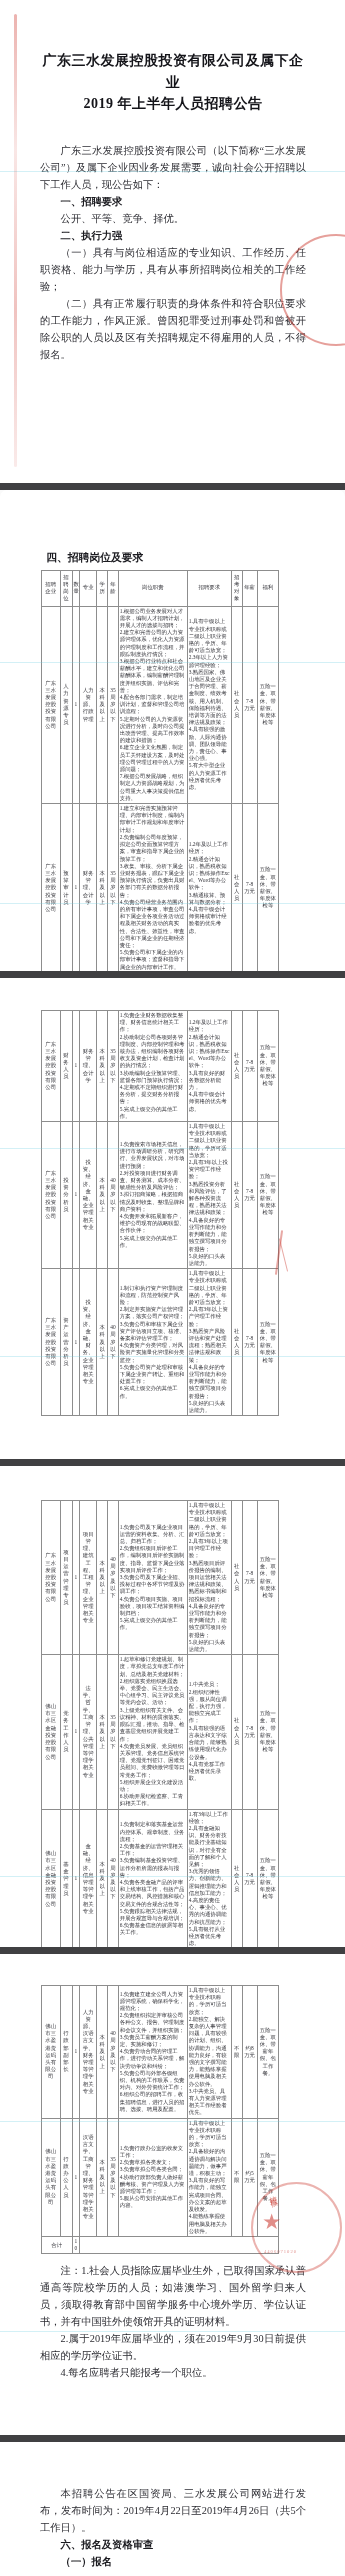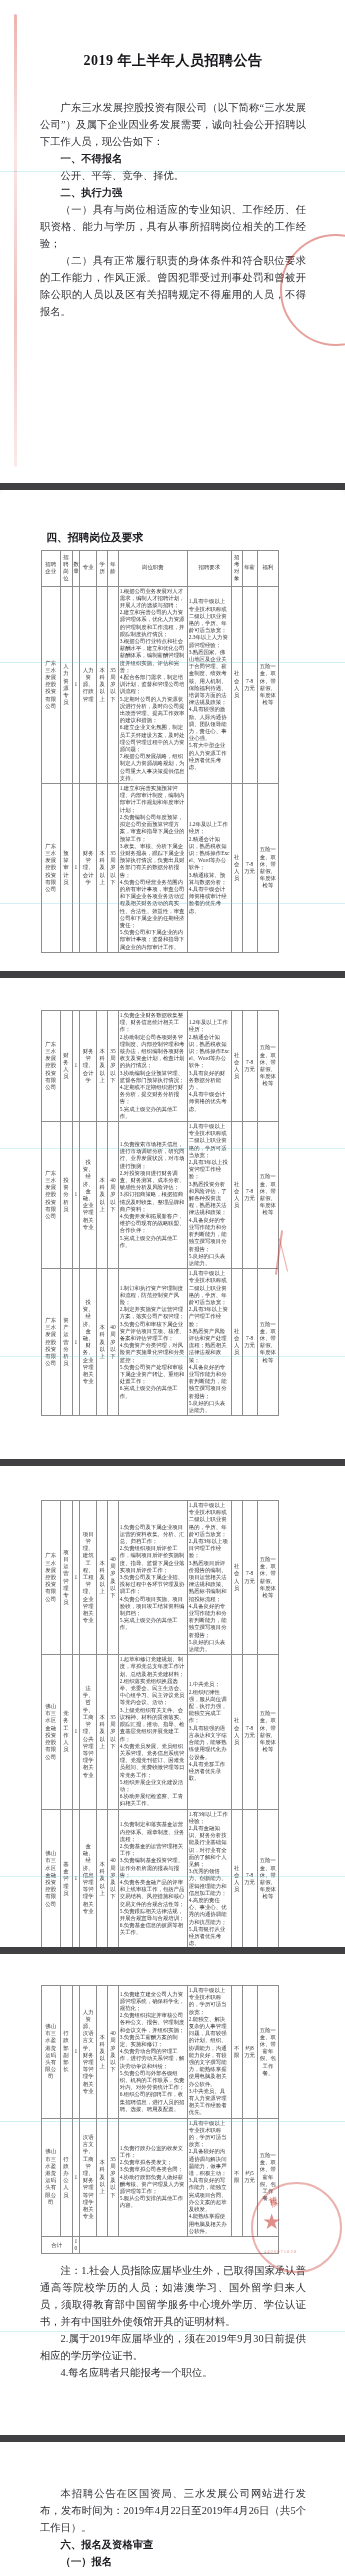--- a/index.html
+++ b/index.html
@@ -29,31 +29,32 @@
   .stampstar{position:absolute;color:rgba(200,50,40,.55);font-size:21.6px;line-height:21.6px;}
   .stampdigits{position:absolute;color:rgba(200,50,40,.55);font-size:4.6px;letter-spacing:1px;}
   .scribble{position:absolute;background:rgba(200,50,40,.42);border-radius:1px;}
 </style>
 </head>
 <body>
 
 <div class="canvas">
 
   <div class="page" style="top:0;height:483px;padding-top:50px;">
+    <p class="ttl">广东三水发展控股投资有限公司及属下企业</p>
     <p class="ttl">2019 年上半年人员招聘公告</p>
     <div style="height:27px;"></div>
     <p class="p">广东三水发展控股投资有限公司（以下简称“三水发展公司”）及属下企业因业务发展需要，诚向社会公开招聘以下工作人员，现公告如下：</p>
-    <p class="h">一、不得报名</p>
+    <p class="h">一、招聘要求</p>
     <p class="p">公开、平等、竞争、择优。</p>
     <p class="h">二、执行力强</p>
     <p class="p">（一）具有与岗位相适应的专业知识、工作经历、任职资格、能力与学历，具有从事所招聘岗位相关的工作经验；</p>
     <p class="p">（二）具有正常履行职责的身体条件和符合职位要求的工作能力，作风正派。曾因犯罪受过刑事处罚和曾被开除公职的人员以及区有关招聘规定不得雇用的人员，不得报名。</p>
   </div>
 
-  <div class="page" style="top:490px;height:541px;padding-top:40px;padding-left:40px;border-radius:7px;">
+  <div class="page" style="top:490px;height:541px;padding-top:60px;padding-left:40px;border-radius:7px;">
     <p class="h4head">四、招聘岗位及要求</p>
     <table class="jobtable">
       <colgroup>
           <col style="width:18.5px">
           <col style="width:12px">
           <col style="width:7.7px">
           <col style="width:17px">
           <col style="width:10.8px">
           <col style="width:10.8px">
           <col style="width:69px">

